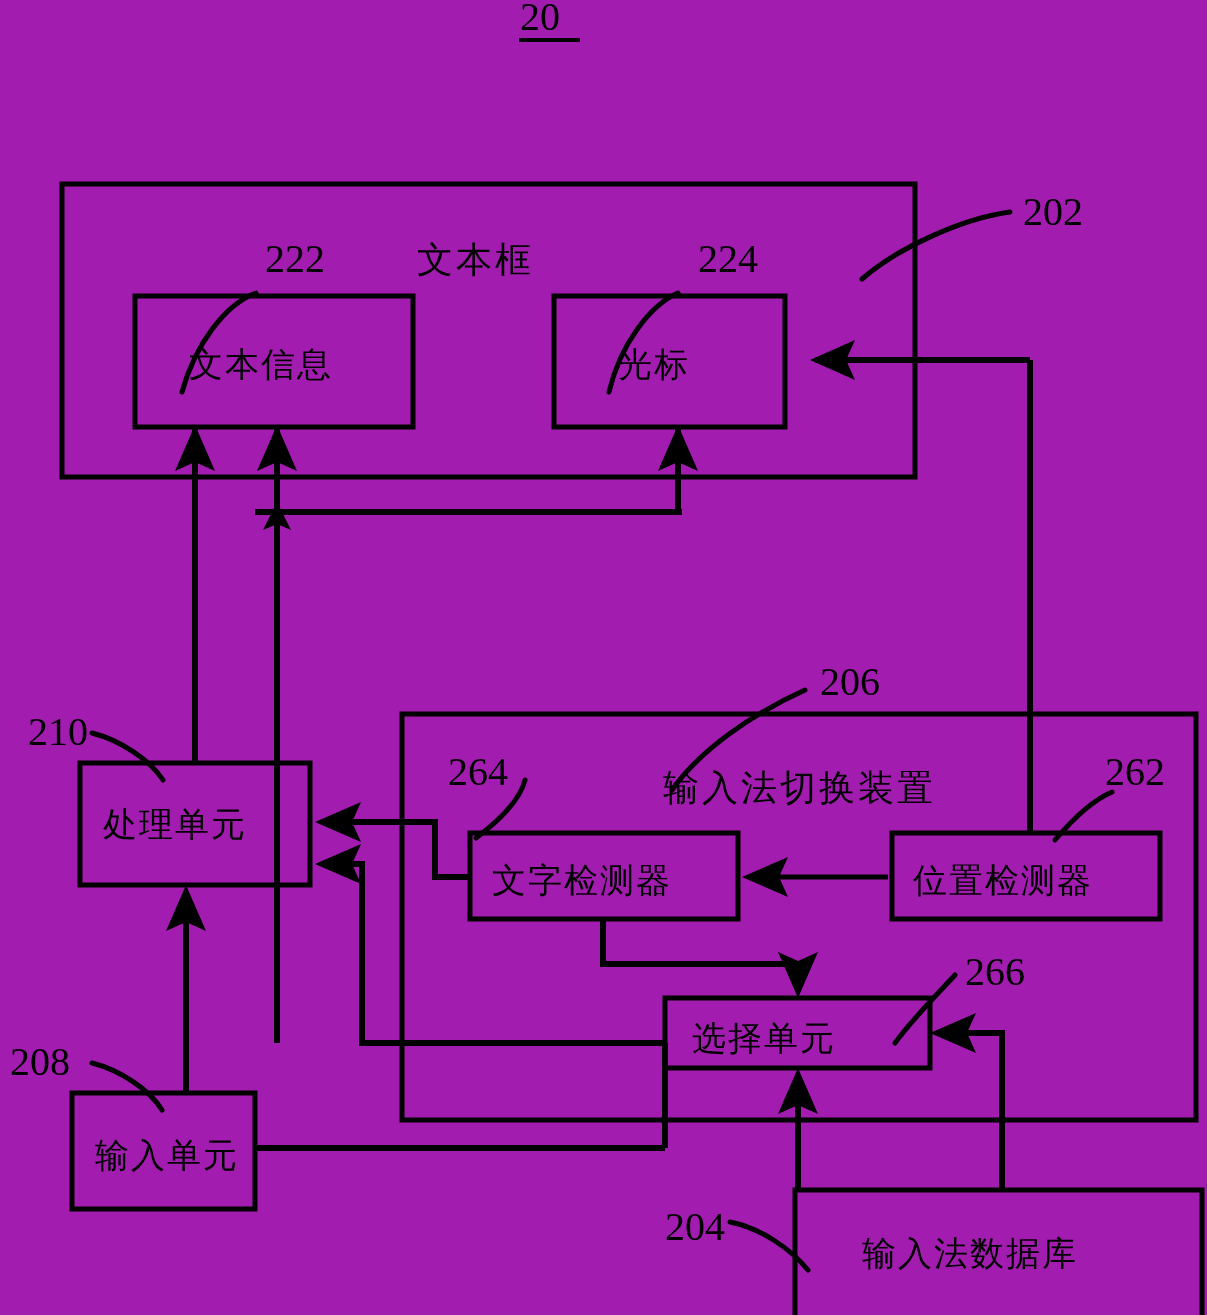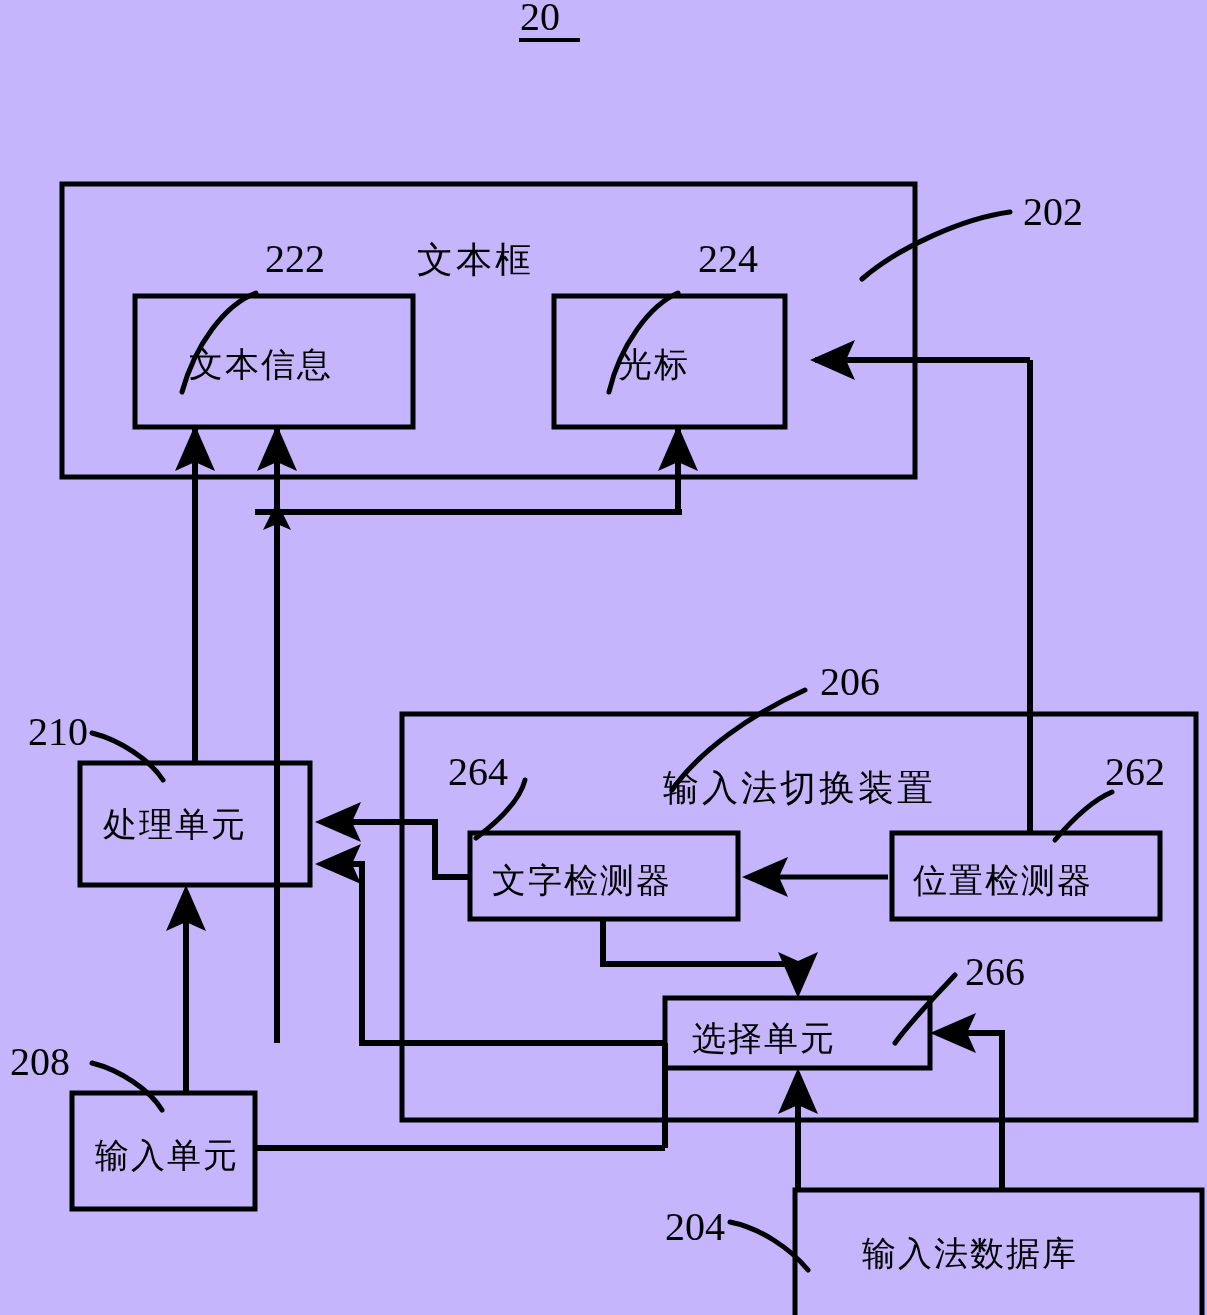--- a/index.html
+++ b/index.html
@@ -7,21 +7,21 @@
     padding: 0;
     background: #ffffff;
   }
   body {
     font-family: "Liberation Serif", "DejaVu Serif", serif;
   }
   #page {
     position: relative;
     width: 1207px;
     height: 1315px;
-    background: #c4b5fd;
+    background: #a21caf;
     overflow: hidden;
   }
   svg#diagram {
     position: absolute;
     left: 0;
     top: 0;
     width: 1207px;
     height: 1315px;
   }
   .fig-num {

